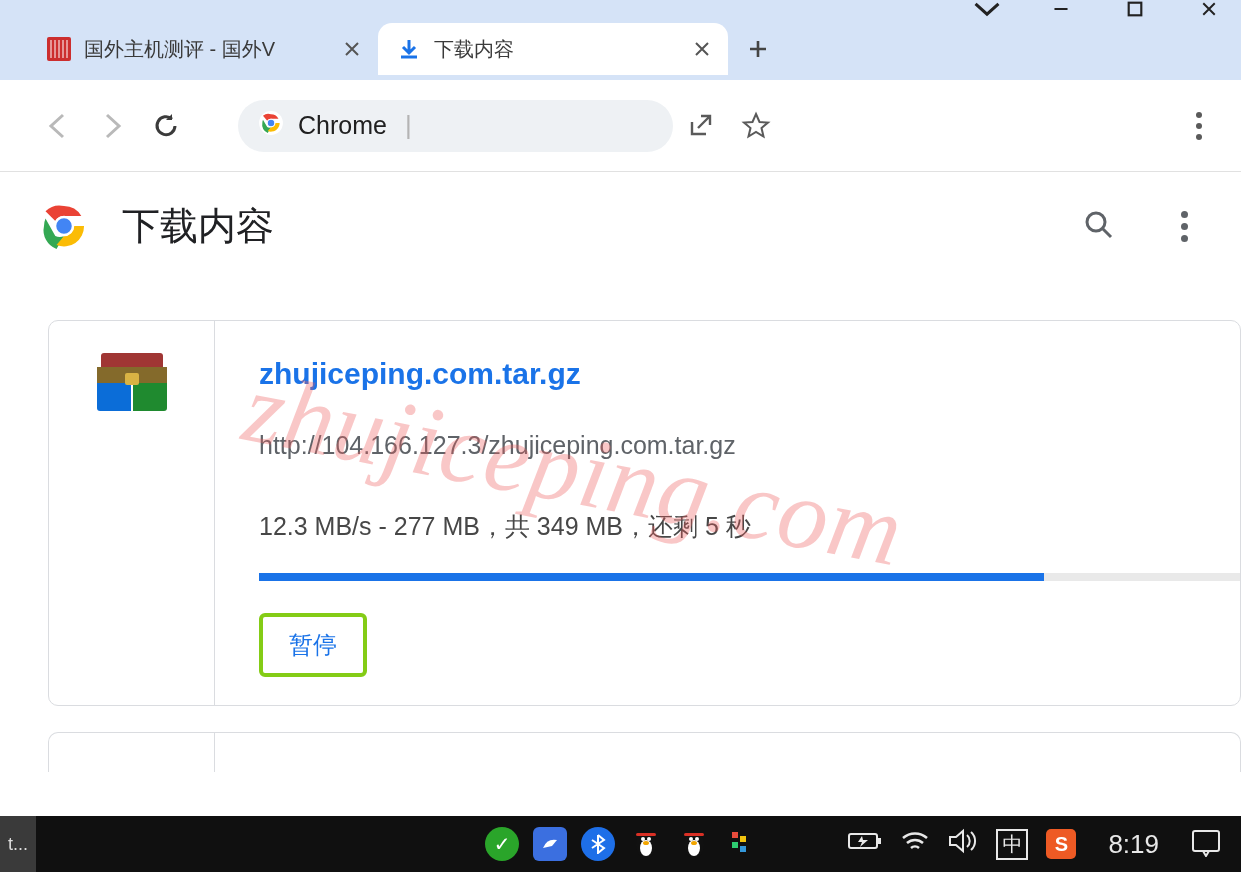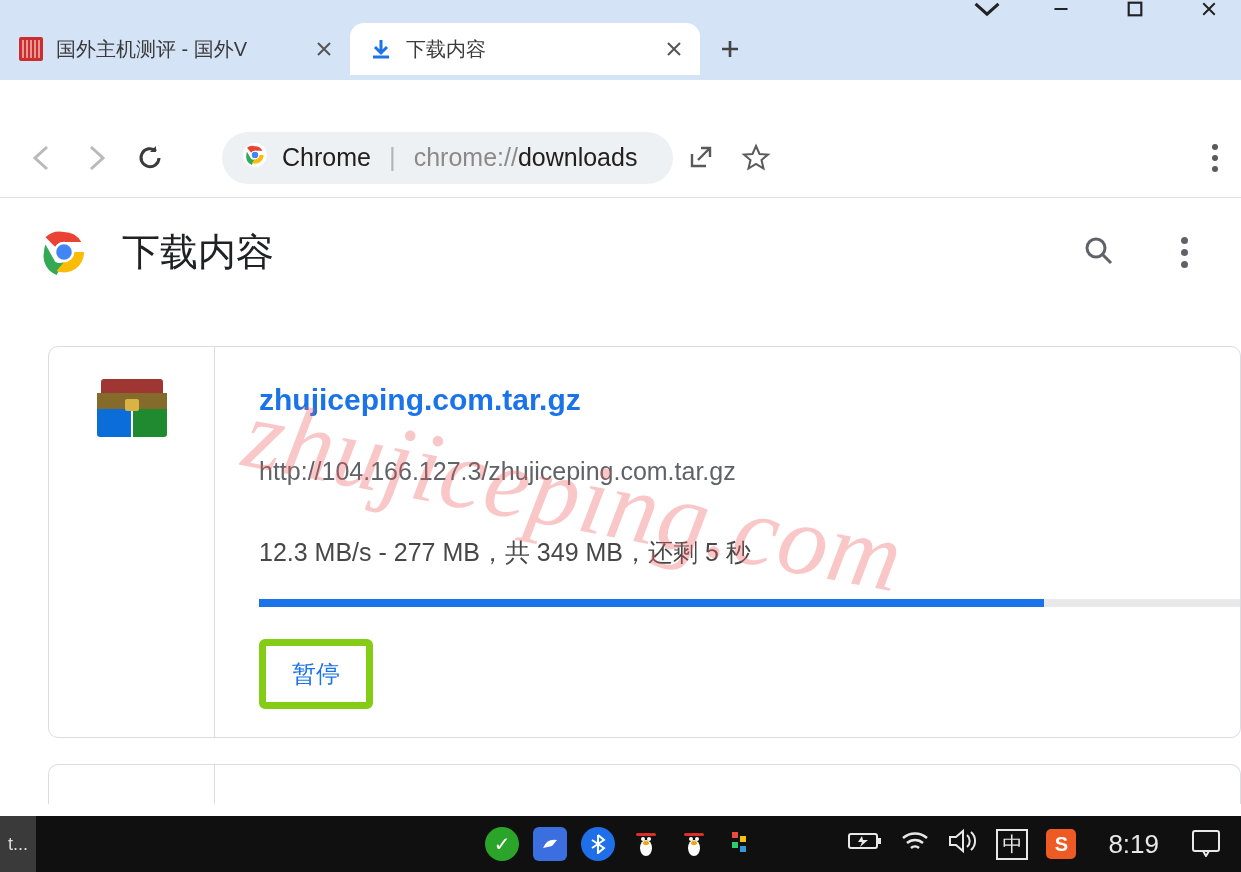--- a/index.html
+++ b/index.html
@@ -5,31 +5,31 @@
   * { box-sizing: border-box; margin: 0; padding: 0; }
   body { font-family: "Segoe UI", "Microsoft YaHei", Arial, sans-serif; width: 1241px; height: 872px; overflow: hidden; background: #fff; position: relative; }
   
   
   .titlebar { height: 18px; background: #d5e3f7; display: flex; justify-content: flex-end; padding-right: 6px; gap: 30px; align-items: center; }
   .titlebar svg { width: 62px; height: 18px; }
   .win-controls { display:flex; gap: 46px; padding-right:12px; }
   .win-btn { width:28px; height:18px; display:flex; align-items:center; justify-content:center; font-size:20px; }
   
   
-  .tabstrip { height: 62px; background: #d5e3f7; display:flex; align-items:center; position:relative; }
+  .tabstrip { height: 62px; background: #d5e3f7; display:flex; align-items:center; padding-left:28px; position:relative; }
   .tab { height: 52px; border-radius: 14px 14px 0 0; display:flex; align-items:center; padding:0 14px 0 18px; font-size:20px; color:#3a3a3a; gap:12px; position:relative; }
   .tab.inactive { width: 350px; }
   .tab.active { background:#fff; width:350px; }
   .tab-favicon { width:26px; height:26px; display:flex; align-items:center; justify-content:center; }
   .tab-title { flex:1; overflow:hidden; white-space:nowrap; text-overflow:clip; mask-image: linear-gradient(to right, black 85%, transparent 100%); -webkit-mask-image: linear-gradient(to right, black 85%, transparent 100%); }
   .tab-close { width:24px; height:24px; display:flex; align-items:center; justify-content:center; font-size:24px; color:#555; }
   .newtab-btn { width:40px; height:40px; display:flex; align-items:center; justify-content:center; font-size:28px; color:#444; margin-left:10px; }
 
   
-  .toolbar { height: 80px; background:#fff; display:flex; align-items:center; padding:0 20px; gap:10px; border-bottom:1px solid #e1e1e1;margin-top:38px; }
+  .toolbar { height: 92px; background:#fff; display:flex; align-items:center; padding:0 36px; gap:10px; border-bottom:1px solid #e1e1e1; }
   .nav-btn { width:44px; height:44px; display:flex; align-items:center; justify-content:center; color:#6b6b6b; }
   .nav-btn.disabled { color:#b9b9b9; }
   .addressbar { flex:1; max-width:640px; height:52px; border-radius:26px; background:#eef1f4; display:flex; align-items:center; padding:0 20px; font-size:25px; color:#6b6b6b; gap:14px; margin-left:40px;}
   .addr-prefix { color:#202020; }
   .addr-sep { color:#b4b4b4; font-size:26px; margin:0 4px;}
   .addr-url { color:#8a8a8a; }
   .addr-url strong { color:#202020; font-weight:normal; }
   .toolbar-spacer { flex:1; }
   .toolbar-right { display:flex; gap:22px; align-items:center; }
   .toolbar-icon { width:34px; height:34px; display:flex; align-items:center; justify-content:center; color:#5a5a5a; }
@@ -52,21 +52,21 @@
   
   .download-card { display:flex; border:1px solid #dadce0; border-radius:10px; min-height:356px; background:#fff; margin-right:0; }
   .card-left { width:166px; border-right:1px solid #dadce0; display:flex; justify-content:center; padding-top:32px; }
   .card-body { flex:1; padding:36px 0 28px 44px; display:flex; flex-direction:column; }
   .dl-name { color:#1a73e8; font-size:30px; font-weight:600; margin-bottom:18px; }
   .dl-url { color:#5f6368; font-size:25px; margin-bottom:50px;margin-top:22px; }
   .dl-status { color:#474747; font-size:25px; margin-bottom:30px; }
   .progress-track { height:8px; background:#e9e9e9; width:100%; }
   .progress-fill { height:100%; background:#1a73e8; }
   .dl-actions { display:flex; gap:18px; margin-top:32px; }
-  .dl-btn { border:7px solid #84cc16; background:#fff; color:#1a73e8; font-size:24px; padding:12px 26px; border-radius:6px; }
+  .dl-btn { border:4px solid #84cc16; background:#fff; color:#1a73e8; font-size:24px; padding:12px 26px; border-radius:6px; }
   
   .next-card { margin-top:26px; height:40px; border:1px solid #dadce0; border-radius:10px 10px 0 0; border-bottom:none; display:flex; }
   .next-card .card-left { border-right:1px solid #dadce0; width:166px; }
 
   
   .watermark { position:absolute; top:240px; left:240px; font-size:100px; font-style:italic; font-weight:500; color:rgba(236,92,92,0.34); transform:rotate(11deg); pointer-events:none; letter-spacing:1px; font-family: Georgia, serif;}
 
   
   .taskbar { position:absolute; bottom:0; left:0; right:0; height:56px; background:#101010; display:flex; align-items:center; color:#e8e8e8; }
   .task-left { width:36px; height:56px; background:#3a3a3a; display:flex; align-items:center; justify-content:center; font-size:18px; color:#ddd;}
@@ -174,21 +174,20 @@
           <circle cx="24" cy="24" r="22" fill="#fff"></circle>
           <path d="M24 8a16 16 0 0 1 13.8 8H24a8 8 0 0 0-7 4L9.2 10.4A16 16 0 0 1 24 8z" fill="#EA4335"></path>
           <path d="M8 24a16 16 0 0 1 1.2-6l7.8 13.5A8 8 0 0 0 24 32l-6 10.4A16 16 0 0 1 8 24z" fill="#34A853"></path>
           <path d="M40 24a16 16 0 0 1-22 14.8L24 32a8 8 0 0 0 8-8h7.8A16 16 0 0 1 40 24z" fill="#FBBC05"></path>
           <circle cx="24" cy="24" r="7" fill="#4285F4"></circle>
           <circle cx="24" cy="24" r="7" fill="none" stroke="#fff" stroke-width="2"></circle>
         </svg>
     </span>
     <span class="addr-prefix">Chrome</span>
     <span class="addr-sep">|</span>
-    <span class="addr-url"><span>chrome://</span><strong>downloads</strong></span>
   </div>
   <div class="toolbar-right">
     <div class="toolbar-icon">
       <svg width="28" height="28" viewBox="0 0 28 28">
           <path d="M15 4 L24 4 L24 13 M24 4 L12 16" stroke="#5a5a5a" stroke-width="2.4" fill="none"></path>
           <path d="M6 10 v12 h14" stroke="#5a5a5a" stroke-width="2.4" fill="none"></path>
         </svg>
     </div>
     <div class="toolbar-icon">
       <svg width="30" height="30" viewBox="0 0 30 30">

